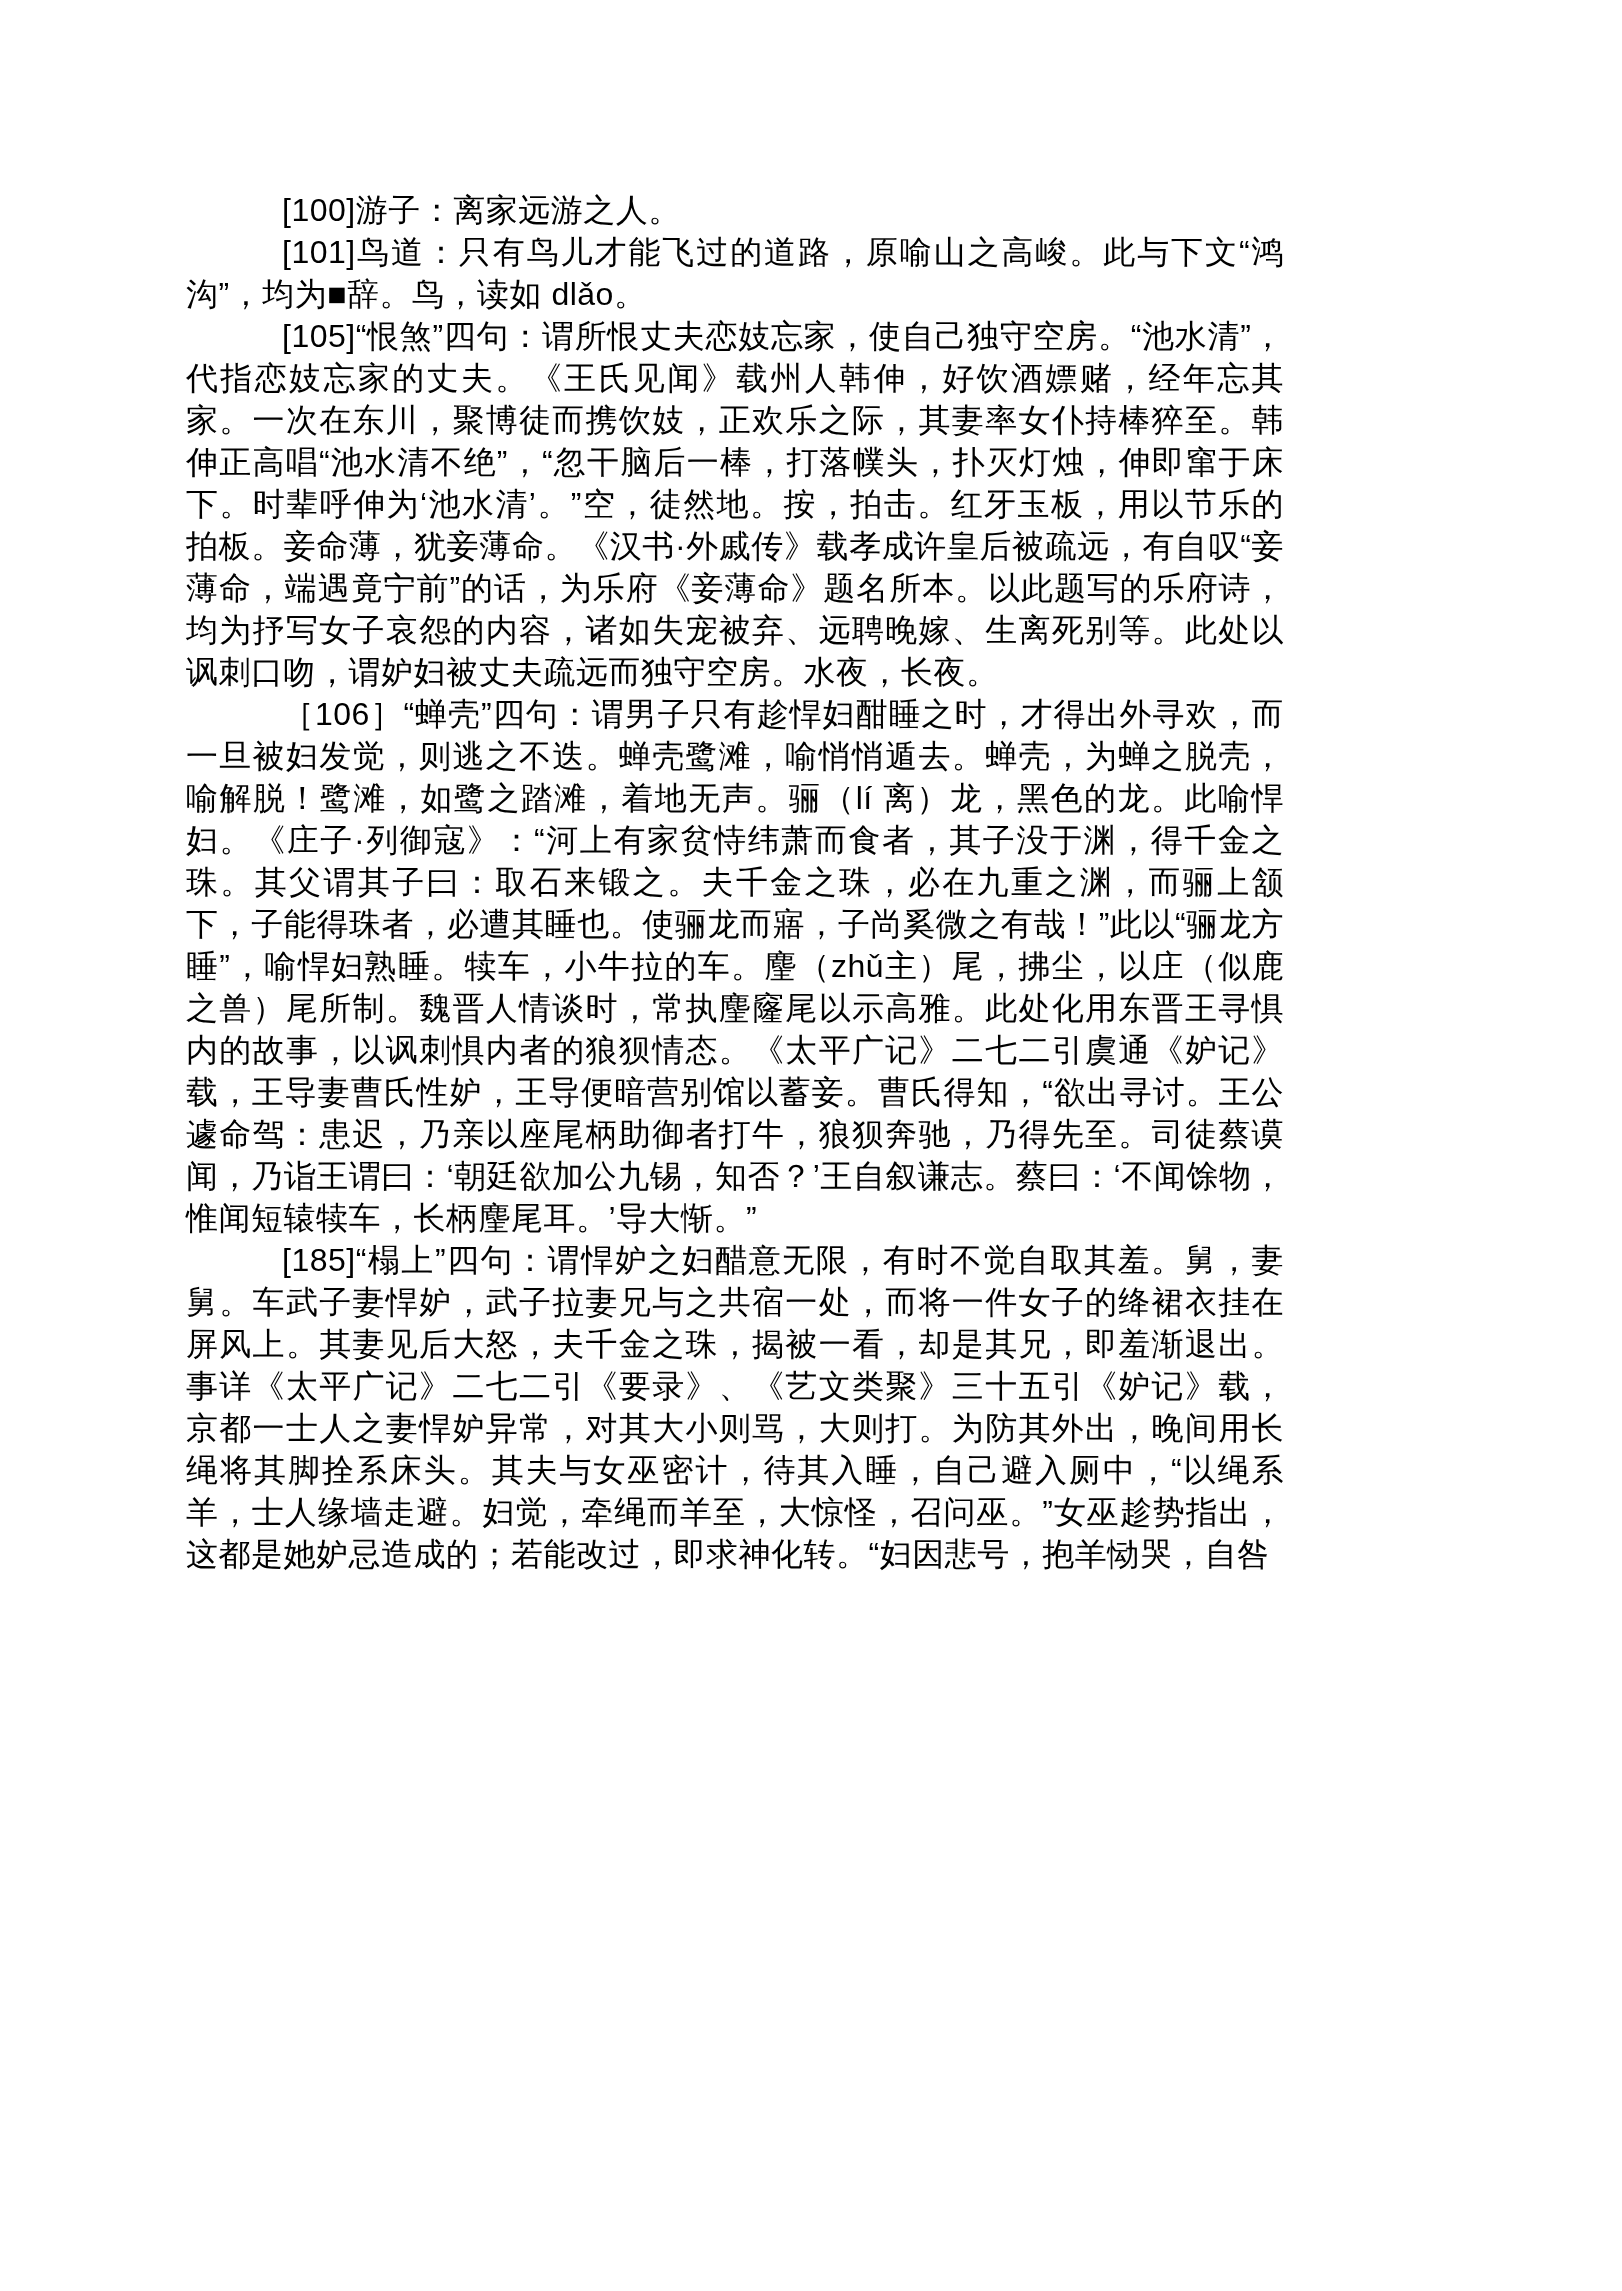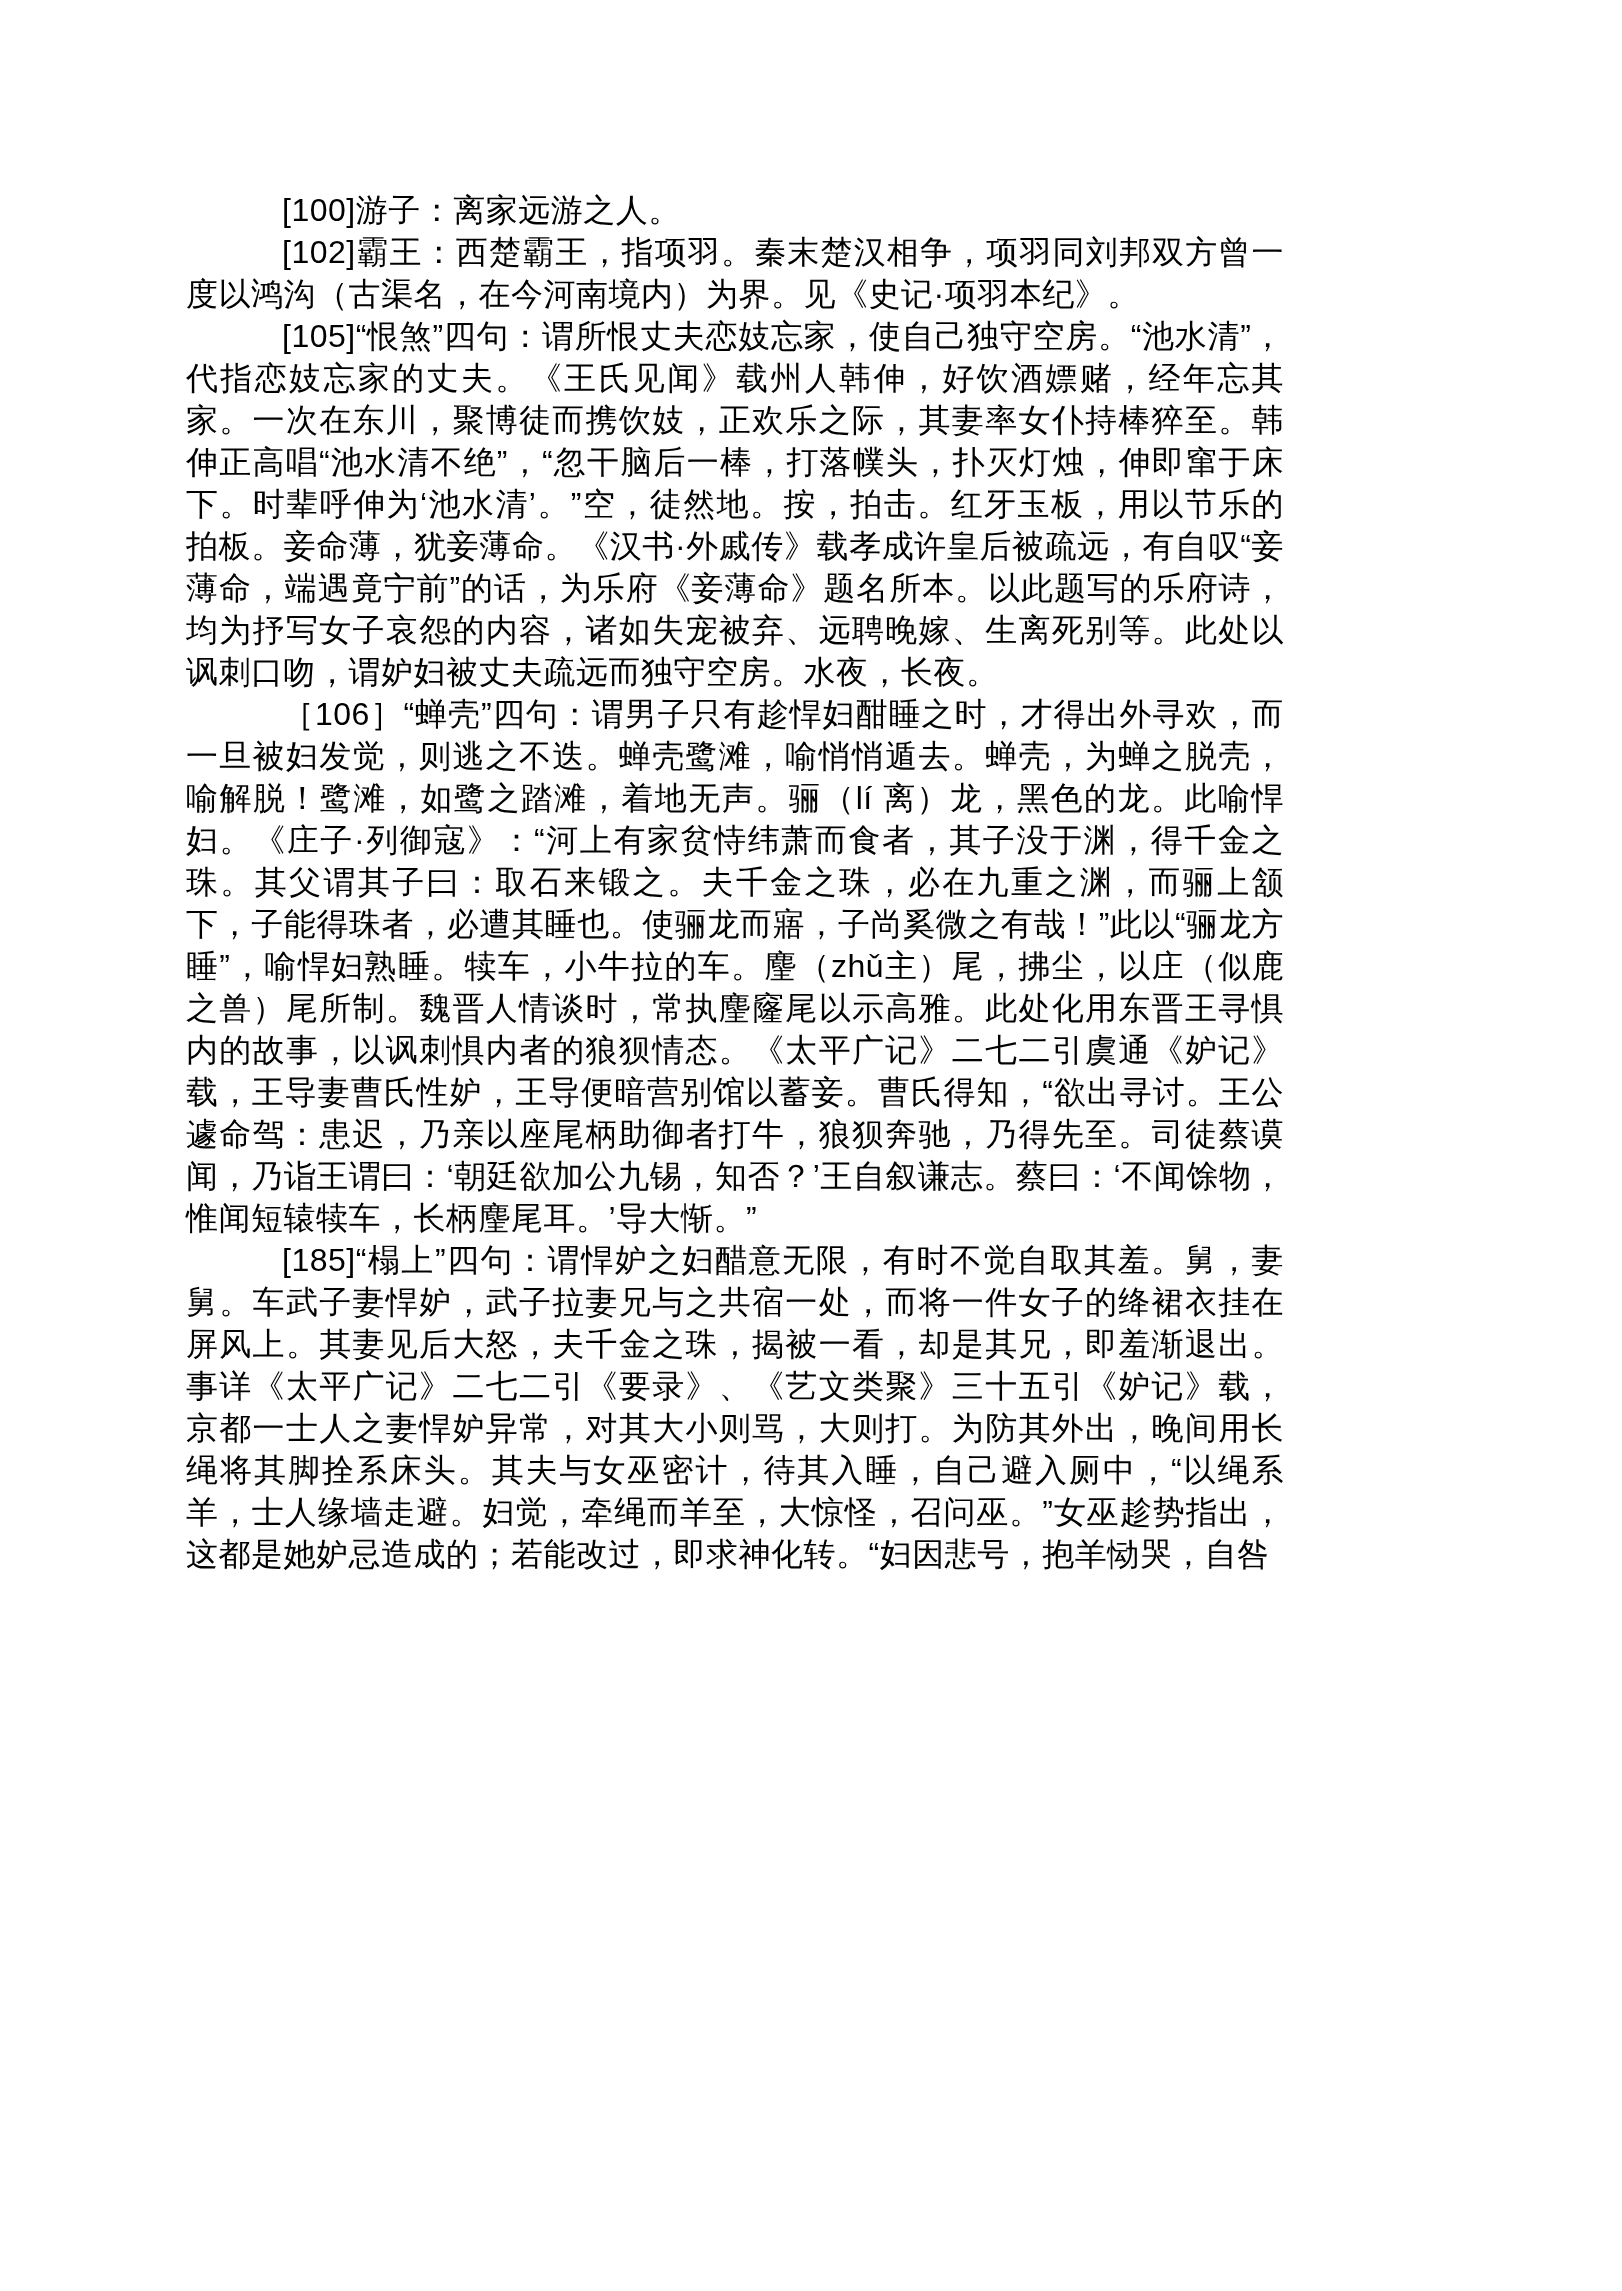--- a/index.html
+++ b/index.html
@@ -37,22 +37,22 @@
   }
 </style>
 </head>
 <body>
 
 <div class="sheet">
   <div class="text-block">
 
     <p class="note"><span class="note-label">[100]</span><span>游子：离家远游之人。</span></p>
 
+    <p class="note"><span class="note-label">[101]</span><span>鸟道：只有鸟儿才能飞过的道路，原喻山之高峻。此与下文“鸿沟”，均为■辞。鸟，读如 dlǎo。</span></p>
 
-    <p class="note"><span class="note-label">[102]</span><span>霸王：西楚霸王，指项羽。秦末楚汉相争，项羽同刘邦双方曾一度以鸿沟（古渠名，在今河南境内）为界。见《史记·项羽本纪》。</span></p>
 
 
 
     <p class="note"><span class="note-label">[105]</span><span>“恨煞”四句：谓所恨丈夫恋妓忘家，使自己独守空房。“池水清”，代指恋妓忘家的丈夫。《王氏见闻》载州人韩伸，好饮酒嫖赌，经年忘其家。一次在东川，聚博徒而携饮妓，正欢乐之际，其妻率女仆持棒猝至。韩伸正高唱“池水清不绝”，“忽干脑后一棒，打落幞头，扑灭灯烛，伸即窜于床下。时辈呼伸为‘池水清’。”空，徒然地。按，拍击。红牙玉板，用以节乐的拍板。妾命薄，犹妾薄命。《汉书·外戚传》载孝成许皇后被疏远，有自叹“妾薄命，端遇竟宁前”的话，为乐府《妾薄命》题名所本。以此题写的乐府诗，均为抒写女子哀怨的内容，诸如失宠被弃、远聘晚嫁、生离死别等。此处以讽刺口吻，谓妒妇被丈夫疏远而独守空房。水夜，长夜。</span></p>
 
     <p class="note"><span class="note-label">［106］</span><span>“蝉壳”四句：谓男子只有趁悍妇酣睡之时，才得出外寻欢，而一旦被妇发觉，则逃之不迭。蝉壳鹭滩，喻悄悄遁去。蝉壳，为蝉之脱壳，喻解脱！鹭滩，如鹭之踏滩，着地无声。骊（lí 离）龙，黑色的龙。此喻悍妇。《庄子·列御寇》：“河上有家贫恃纬萧而食者，其子没于渊，得千金之珠。其父谓其子曰：取石来锻之。夫千金之珠，必在九重之渊，而骊上颔下，子能得珠者，必遭其睡也。使骊龙而寤，子尚奚微之有哉！”此以“骊龙方睡”，喻悍妇熟睡。犊车，小牛拉的车。麈（zhǔ主）尾，拂尘，以庄（似鹿之兽）尾所制。魏晋人情谈时，常执麈窿尾以示高雅。此处化用东晋王寻惧内的故事，以讽刺惧内者的狼狈情态。《太平广记》二七二引虞通《妒记》载，王导妻曹氏性妒，王导便暗营别馆以蓄妾。曹氏得知，“欲出寻讨。王公遽命驾：患迟，乃亲以座尾柄助御者打牛，狼狈奔驰，乃得先至。司徒蔡谟闻，乃诣王谓曰：‘朝廷欲加公九锡，知否？’王自叙谦志。蔡曰：‘不闻馀物，惟闻短辕犊车，长柄麈尾耳。’导大惭。”</span></p>
 
     <p class="note"><span class="note-label">[185]</span><span>“榻上”四句：谓悍妒之妇醋意无限，有时不觉自取其羞。舅，妻舅。车武子妻悍妒，武子拉妻兄与之共宿一处，而将一件女子的绛裙衣挂在屏风上。其妻见后大怒，夫千金之珠，揭被一看，却是其兄，即羞渐退出。事详《太平广记》二七二引《要录》、《艺文类聚》三十五引《妒记》载，京都一士人之妻悍妒异常，对其大小则骂，大则打。为防其外出，晚间用长绳将其脚拴系床头。其夫与女巫密计，待其入睡，自己避入厕中，“以绳系羊，士人缘墙走避。妇觉，牵绳而羊至，大惊怪，召问巫。”女巫趁势指出，这都是她妒忌造成的；若能改过，即求神化转。“妇因悲号，抱羊恸哭，自咎</span></p>
 
   </div>

